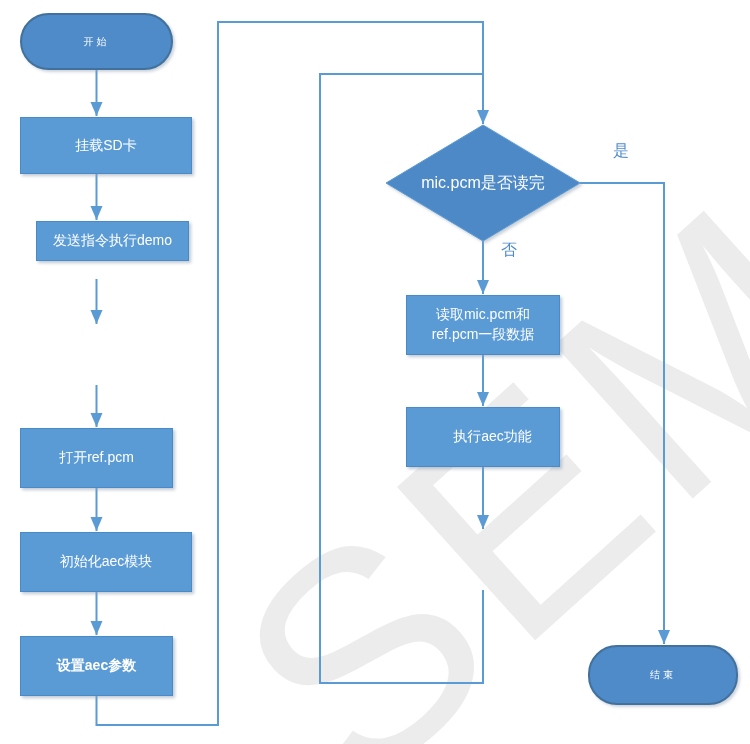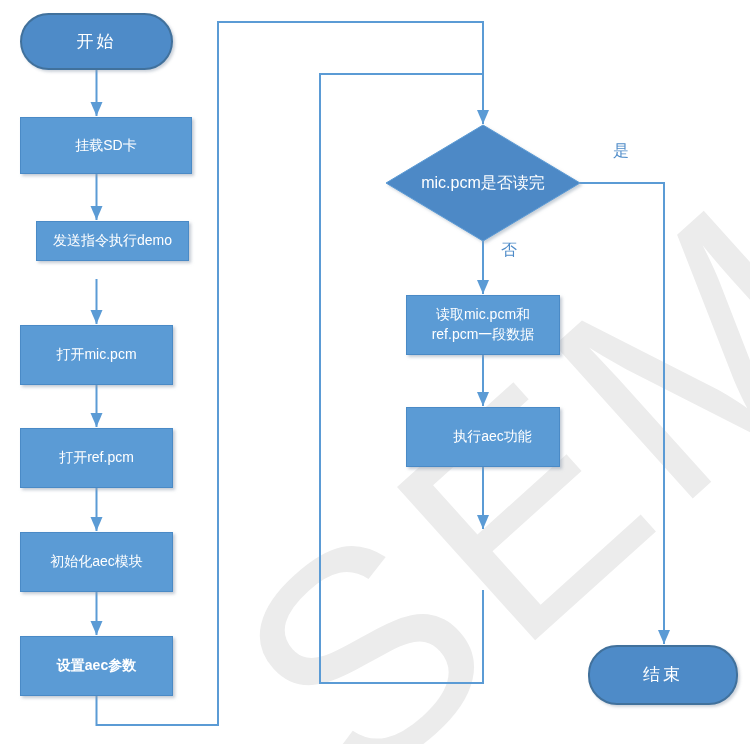--- a/index.html
+++ b/index.html
@@ -56,21 +56,21 @@
   .rect {
     background: var(--box-fill, #5B9BD5);
     border: 1px solid var(--box-border, #4A8AC6);
     box-shadow: 2px 2px 3px rgba(145,158,175,0.55);
   }
   .stadium {
     background: var(--terminal-fill, #4E8BC8);
     border: 2px solid var(--terminal-border, #41719C);
     border-radius: 29px;
     box-shadow: 2px 2px 3px rgba(145,158,175,0.45);
-    font-size: 17px;
+    font-size: 10px;
     letter-spacing: 3px;
   }
   .diamond-label {
     position: absolute;
     left: 386px; top: 125px;
     width: 194px; height: 116px;
     display: flex;
     align-items: center;
     justify-content: center;
     color: var(--text, #FFFFFF);
@@ -86,21 +86,21 @@
   }
   .edge-label.yes { left: 604px; top: 141px; width: 34px; text-align: center; }
   .edge-label.no  { left: 492px; top: 240px; width: 34px; text-align: center; }
 
   
   .n-start   { left: 20px;  top: 13px;  width: 153px; height: 57px; }
   .n-mount   { left: 20px;  top: 117px; width: 172px; height: 57px; }
   .n-send    { left: 36px;  top: 221px; width: 153px; height: 40px; }
   .n-openmic { left: 20px;  top: 325px; width: 153px; height: 60px; }
   .n-openref { left: 20px;  top: 428px; width: 153px; height: 60px; }
-  .n-init    { left: 20px;  top: 532px; width: 153px; height: 60px; justify-content: center; }
+  .n-init    { left: 20px;  top: 532px; width: 172px; height: 60px; justify-content: center; }
   .n-set     { left: 20px;  top: 636px; width: 153px; height: 60px; font-weight: bold; }
   .n-read    { left: 406px; top: 295px; width: 154px; height: 60px; }
   .n-run     { left: 406px; top: 407px; width: 154px; height: 60px; padding-left: 19px; }
   .n-out     { left: 406px; top: 530px; width: 154px; height: 60px; }
   .n-end     { left: 588px; top: 645px; width: 150px; height: 60px; }
   .line { display: block; }
 </style>
 </head>
 <body>
 
@@ -139,23 +139,20 @@
   </div>
 
   <div class="node rect n-mount">
     <span>挂载SD卡</span>
   </div>
 
   <div class="node rect n-send">
     <span>发送指令执行demo</span>
   </div>
 
-  <div class="node rect n-openmic">
-    <span>打开mic.pcm</span>
-  </div>
 
   <div class="node rect n-openref">
     <span>打开ref.pcm</span>
   </div>
 
   <div class="node rect n-init">
     <span>初始化aec模块</span>
   </div>
 
   <div class="node rect n-set">

